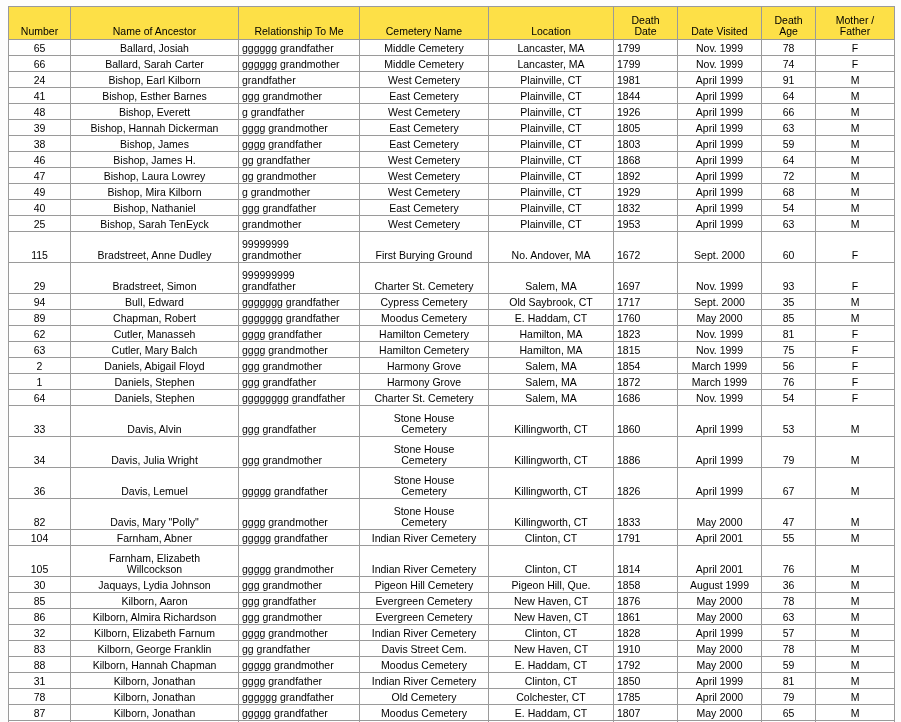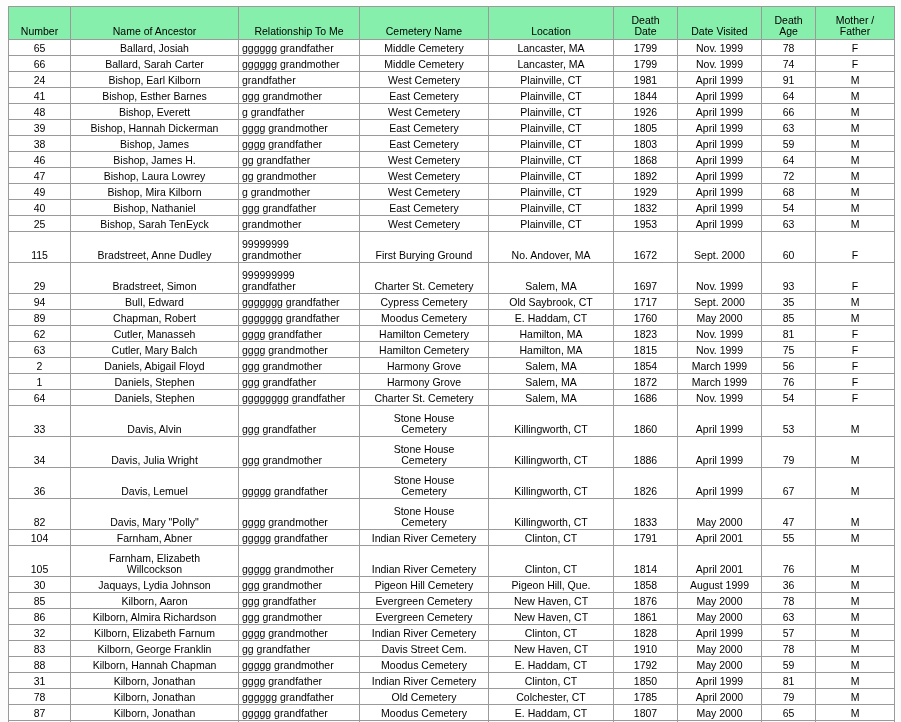--- a/index.html
+++ b/index.html
@@ -38,21 +38,21 @@
     vertical-align: bottom;
     white-space: normal;
     overflow: hidden;
   }
   table.ancestors thead th {
     text-align: center;
     font-weight: normal;
     vertical-align: bottom;
     height: 31px;
     padding-bottom: 1px;
-    background: #86efac;
+    background: #fde047;
   }
   table.ancestors thead th .hl {
     display: block;
     line-height: 1.12;
   }
   
   col.c-number   { width: 62px; }
   col.c-name     { width: 168px; }
   col.c-rel      { width: 121px; }
   col.c-cem      { width: 129px; }
@@ -60,21 +60,21 @@
   col.c-ddate    { width: 64px; }
   col.c-dvis     { width: 84px; }
   col.c-dage     { width: 54px; }
   col.c-mf       { width: 79px; }
 
   td.num   { text-align: center; }
   td.nm    { text-align: center; }
   td.rel   { text-align: left; }
   td.cem   { text-align: center; }
   td.loc   { text-align: center; }
-  td.dd    { text-align: center; }
+  td.dd    { text-align: left; }
   td.dv    { text-align: center; }
   td.da    { text-align: center; }
   td.mf    { text-align: center; }
 
   tr.r-normal td { height: 15px; }
   tr.r-tall   td { height: 30px; }
 
   .cellwrap { display: block; }
   .cellwrap .l2 { display: block; }
 </style>

